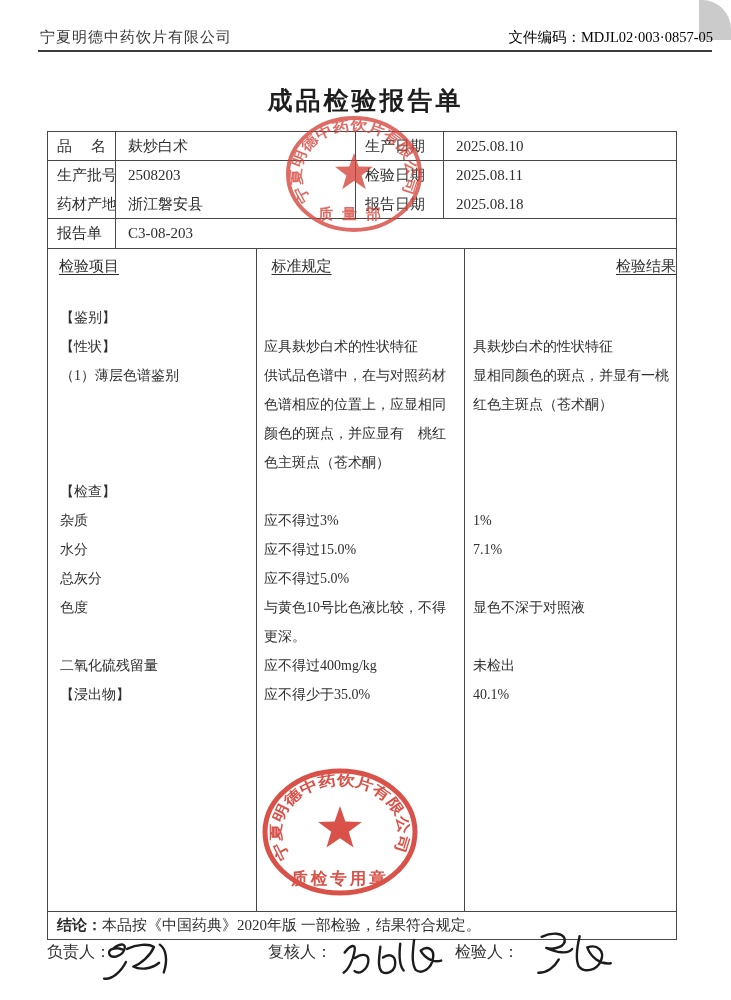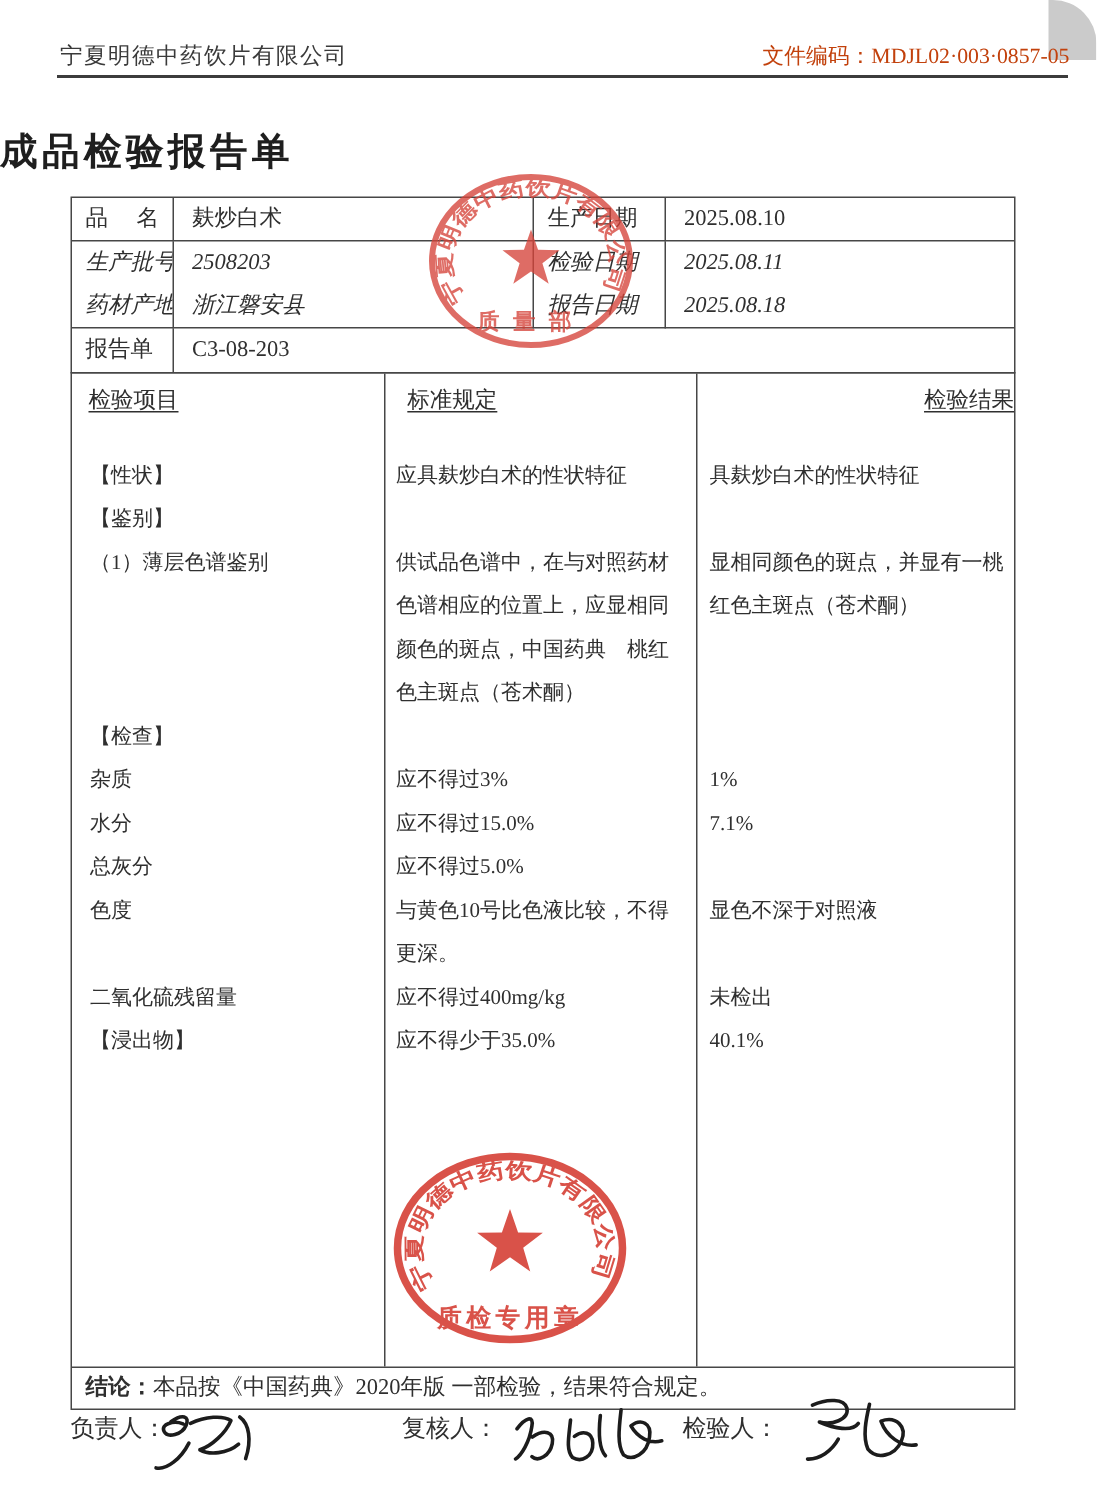--- a/index.html
+++ b/index.html
@@ -3,37 +3,37 @@
 <meta charset="utf-8">
 <style>
   html,body{margin:0;padding:0;background:#ffffff;}
   .page{
     position:relative;width:731px;height:1000px;background:#ffffff;overflow:hidden;
     font-family:"Liberation Serif","DejaVu Serif",serif;color:#2f2f2f;border-radius:29px;
   }
   .corner-shadow{position:absolute;left:699px;top:0;width:32px;height:40px;background:#cbcbcb;}
   
   .letterhead-company{position:absolute;left:40px;top:28px;font-size:15px;letter-spacing:1px;color:#3a3a3a;}
-  .letterhead-code{position:absolute;right:18px;top:28px;font-size:14.5px;color:#c2410c;}
+  .letterhead-code{position:absolute;right:18px;top:28px;font-size:14.5px;color:#000000;}
   .letterhead-rule{position:absolute;left:38px;top:50px;width:674px;height:2.2px;background:#3c3c3c;}
   
-  .doc-title{position:absolute;left:0;top:84px;width:731px;
+  .doc-title{position:absolute;left:0;top:84px;width:731px;text-align:center;
     font-size:25px;font-weight:bold;letter-spacing:3px;color:#1e1e1e;}
   
   .info-table{position:absolute;left:47px;top:131px;width:628px;
     display:grid;grid-template-columns:68px 240px 88px 232px;grid-template-rows:29px 58px 29px;
     border:1.5px solid #474747;font-size:15px;}
   .info-table .cell{overflow:hidden;}
   .cell{line-height:29px;}
   .bR{border-right:1.2px solid #474747;}
   .bB{border-bottom:1.2px solid #474747;}
   .lab{padding:0 9px;}
   .val{padding-left:12px;}
   .justify2{text-align:justify;text-align-last:justify;}
-  .stack div{line-height:29px;height:29px;white-space:nowrap;font-style:italic;}
+  .stack div{line-height:29px;height:29px;white-space:nowrap;}
   .span3{grid-column:2 / span 3;}
   
   .main-table{position:absolute;left:47px;top:248px;width:628px;border:1.5px solid #474747;font-size:14px;}
   .content-band{position:relative;height:662px;border-bottom:1.4px solid #474747;}
   .vline{position:absolute;top:0;bottom:0;width:1.3px;background:#474747;}
   .vline.v1{left:208px;} .vline.v2{left:416px;}
   .thead{display:flex;padding-top:8px;height:22px;font-size:15px;gap:43px;}
   .thead .h1{width:208px;padding-left:11px;box-sizing:border-box;}
   .thead .h2{width:208px;}
   .thead .h3{width:212px;text-align:right;}
@@ -107,32 +107,32 @@
       <div class="vline v2"></div>
 
       <div class="thead">
         <div class="h1"><span>检验项目</span></div>
         <div class="h2"><span>标准规定</span></div>
         <div class="h3"><span>检验结果</span></div>
       </div>
 
       <div class="rows">
         <div class="trow">
+          <div class="c1">【鉴别】</div>
+          <div class="c2"></div>
+          <div class="c3"></div>
+        </div>
+        <div class="trow">
           <div class="c1">【性状】</div>
           <div class="c2">应具麸炒白术的性状特征</div>
           <div class="c3">具麸炒白术的性状特征</div>
         </div>
         <div class="trow">
-          <div class="c1">【鉴别】</div>
-          <div class="c2"></div>
-          <div class="c3"></div>
-        </div>
-        <div class="trow">
           <div class="c1">（1）薄层色谱鉴别</div>
-          <div class="c2">供试品色谱中，在与对照药材色谱相应的位置上，应显相同颜色的斑点，中国药典　桃红色主斑点（苍术酮）</div>
+          <div class="c2">供试品色谱中，在与对照药材色谱相应的位置上，应显相同颜色的斑点，并应显有　桃红色主斑点（苍术酮）</div>
           <div class="c3">显相同颜色的斑点，并显有一桃红色主斑点（苍术酮）</div>
         </div>
         <div class="trow">
           <div class="c1">【检查】</div>
           <div class="c2"></div>
           <div class="c3"></div>
         </div>
         <div class="trow">
           <div class="c1">杂质</div>
           <div class="c2">应不得过3%</div>

